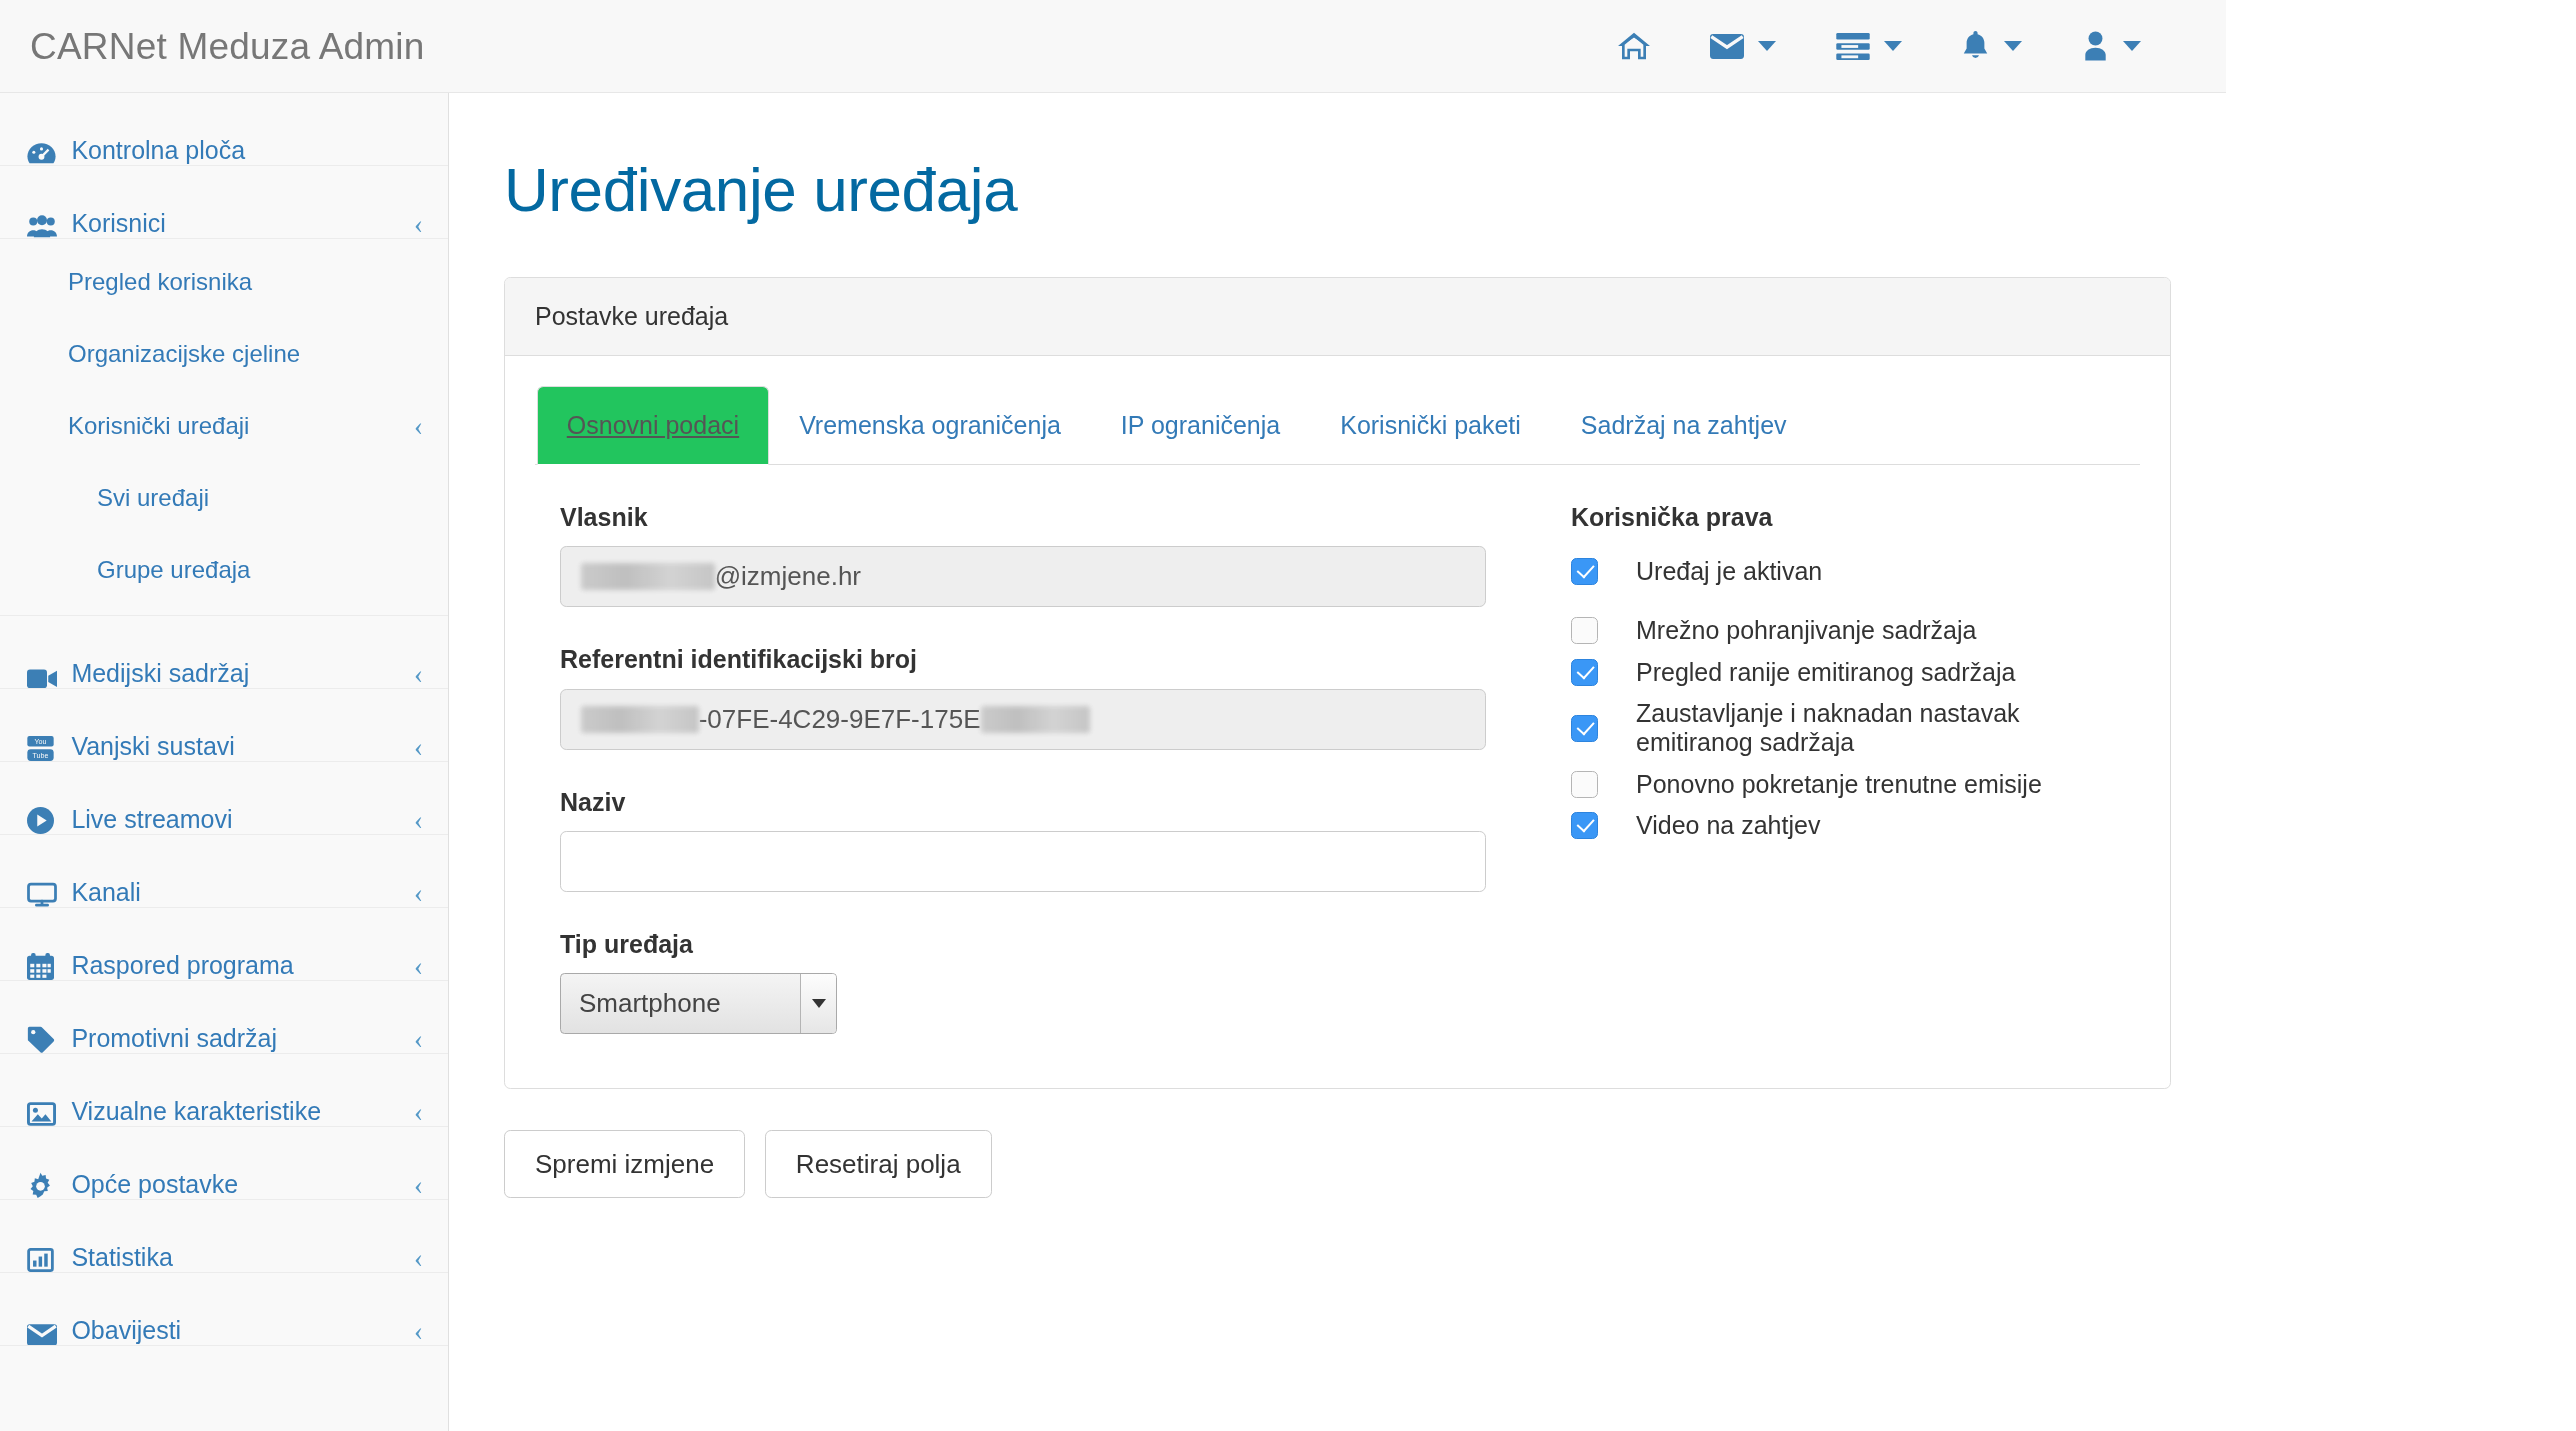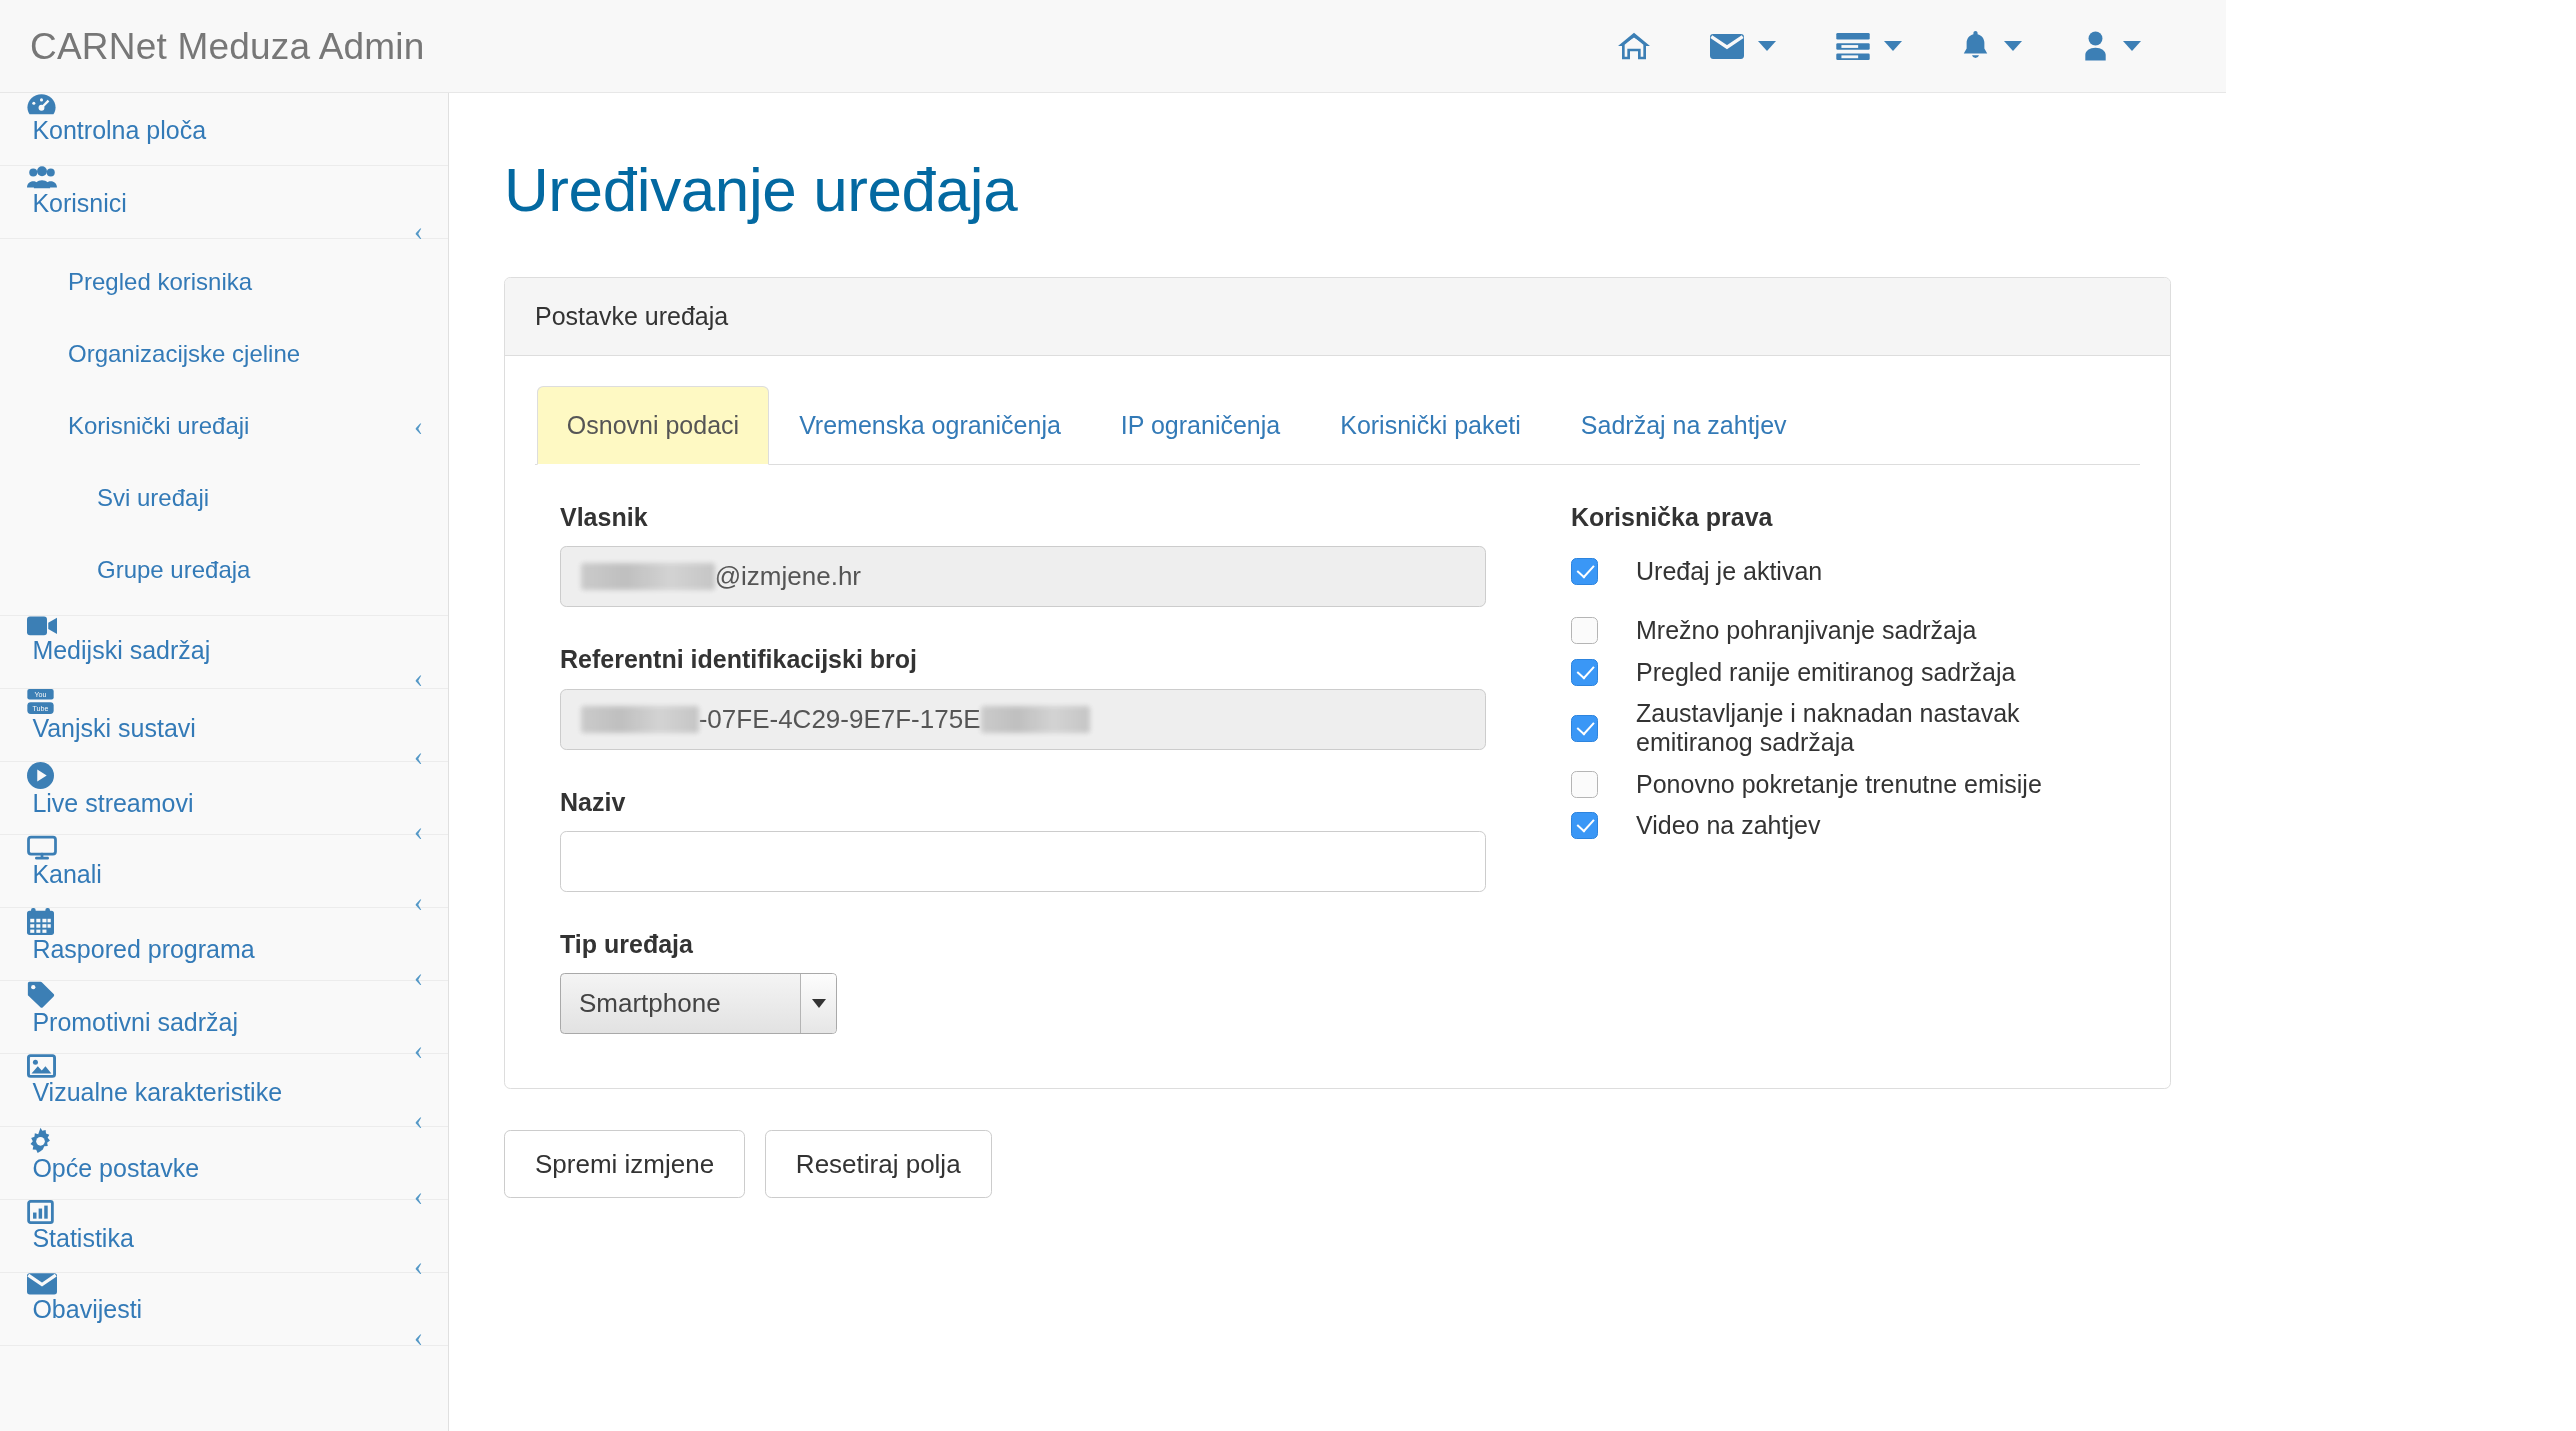--- a/index.html
+++ b/index.html
@@ -49,28 +49,27 @@
 
   
   .sidebar {
     position: absolute; top: 93px; left: 0;
     width: 449px; bottom: 0;
     background: #f9f9f9;
     border-right: 1.8px solid #e0e0e0;
     overflow: hidden;
   }
   .side-row {
-    display: flex; align-items: flex-start;
+    display: flex; align-items: flex-end;
     height: 73px;
     border-bottom: 0.9px solid #ececec;
     padding-left: 27px; padding-right: 25px;
     color: #337ab7;
     font-size: 25px;
     white-space: nowrap;
-    flex-direction: column;
   }
   .side-row .ic {
     width: 39px; min-width: 39px;
     display: flex; align-items: center; justify-content: flex-start;
     color: #3c7fb5;
   }
   .side-row .lbl { padding-left: 5.4px; }
   .side-row .chev {
     margin-left: auto;
     color: #5599c7; font-size: 27px; line-height: 1;
@@ -134,22 +133,23 @@
     font-size: 25px;
     color: #337ab7;
     padding: 24px 29px;
     margin-bottom: -0.9px;
     border: 0.9px solid transparent;
     border-radius: 6.3px 6.3px 0 0;
     white-space: nowrap;
   }
   .tab.active {
     color: #555555;
-    background: #fef9c3;
+    background: #22c55e;
     border-color: #dddddd #dddddd #ffffff;
+    text-decoration: underline;
   }
 
   
   .form-grid {
     display: flex;
     padding-top: 38px;
   }
   .col-left { width: 993px; padding-left: 25px; }
   .col-right { padding-left: 43px; flex: 1; }
 

